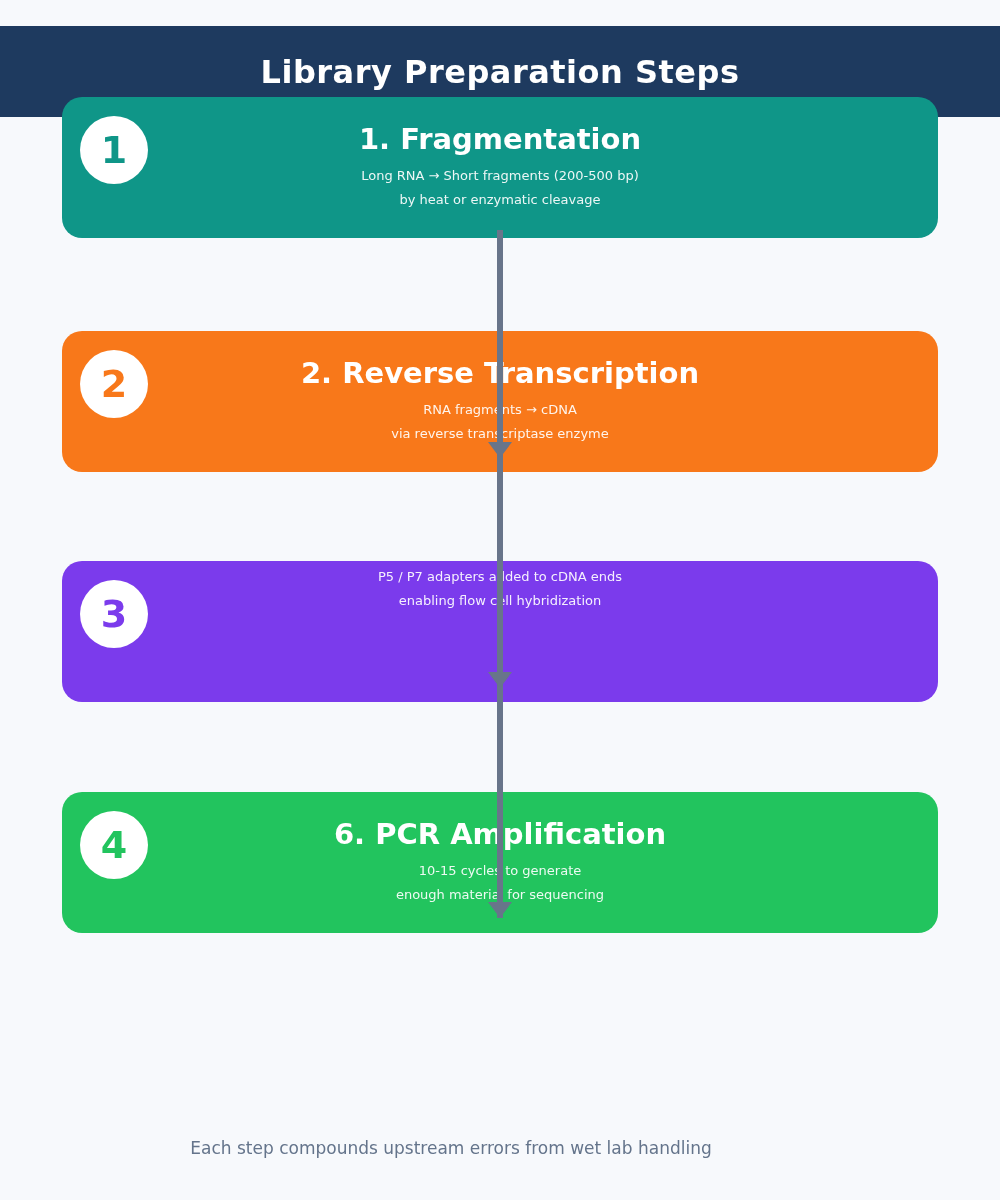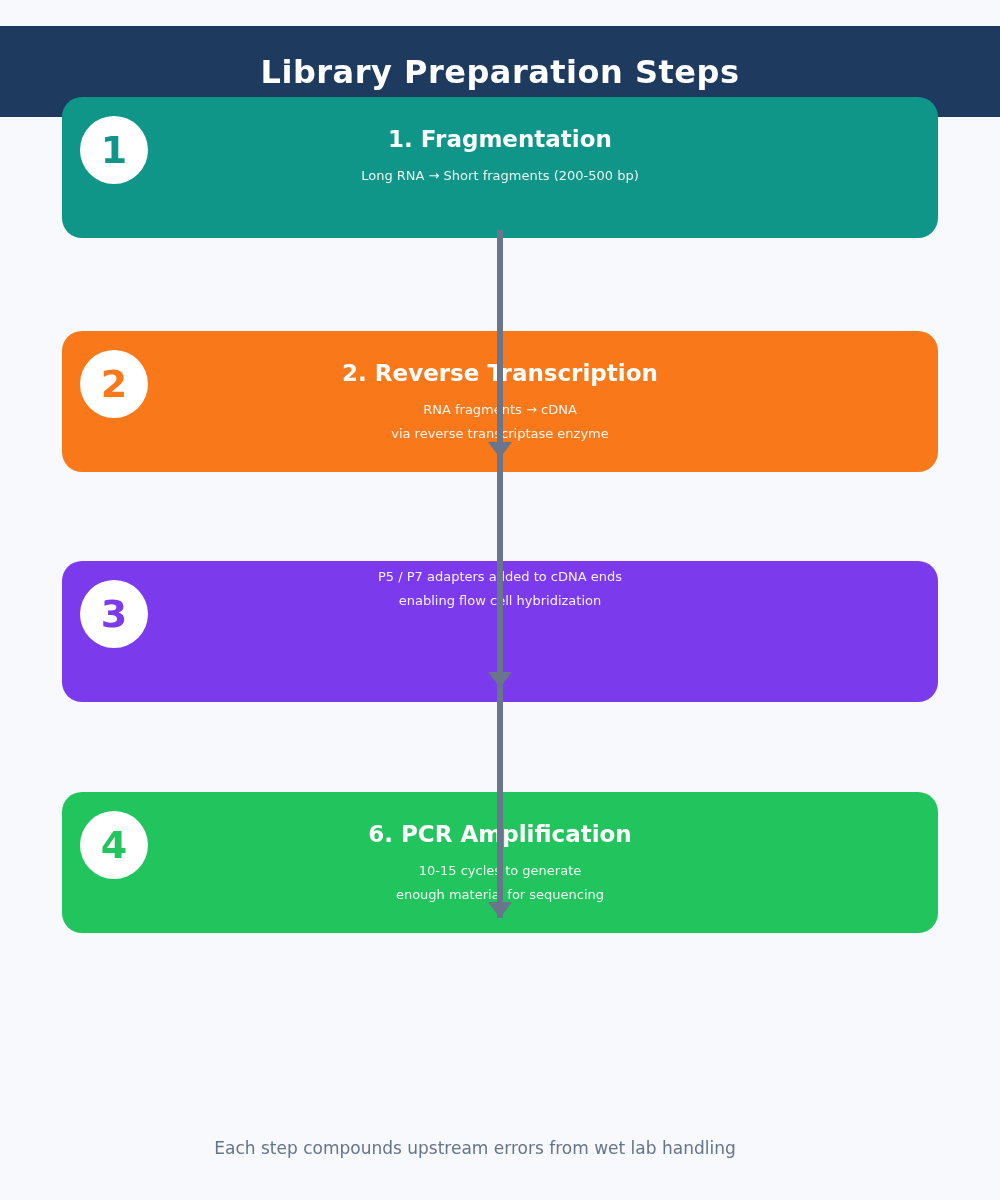--- a/index.html
+++ b/index.html
@@ -54,21 +54,21 @@
     background: #ffffff;
     display: flex;
     align-items: center;
     justify-content: center;
     font-size: 38px;
     font-weight: bold;
     line-height: 68px;
   }
   .step-title {
     padding-top: 21px;
-    font-size: 23px;
+    font-size: 29px;
     font-weight: bold;
     line-height: 42px;
   }
   .step-desc {
     margin-top: 4px;
     font-size: 13px;
     line-height: 24px;
     color: rgba(255,255,255,0.92);
   }
   .flow-line {
@@ -93,39 +93,39 @@
   .arrowhead.a1 { top: 442px; }
   .arrowhead.a2 { top: 672px; }
   .arrowhead.a3 { top: 902px; }
   .footer-note {
     position: absolute;
     left: 0;
     top: 1138px;
     width: 902px;
     text-align: center;
     font-size: 17px;
-    padding-left: 24px;
   }
 </style>
 </head>
 <body>
 
 <div class="canvas" style="background-color: rgb(247, 249, 252);">
 
   <div class="header-bar" style="background-color: rgb(30, 58, 95);">
     <div class="title">Library Preparation Steps</div>
   </div>
 
   <div class="step-card pos-1" style="background-color: rgb(15, 150, 136);">
     <div class="step-badge" style="color: rgb(15, 150, 136);">
       <span>1</span>
     </div>
     <div class="step-title">1. Fragmentation</div>
     <div class="step-desc">
       <div>Long RNA → Short fragments (200-500 bp)</div>
+      <div>by heat or enzymatic cleavage</div>
     </div>
   </div>
 
   <div class="step-card pos-2" style="background-color: rgb(248, 120, 26);">
     <div class="step-badge" style="color: rgb(248, 120, 26);">
       <span>2</span>
     </div>
     <div class="step-title">2. Reverse Transcription</div>
     <div class="step-desc">
       <div>RNA fragments → cDNA</div>

